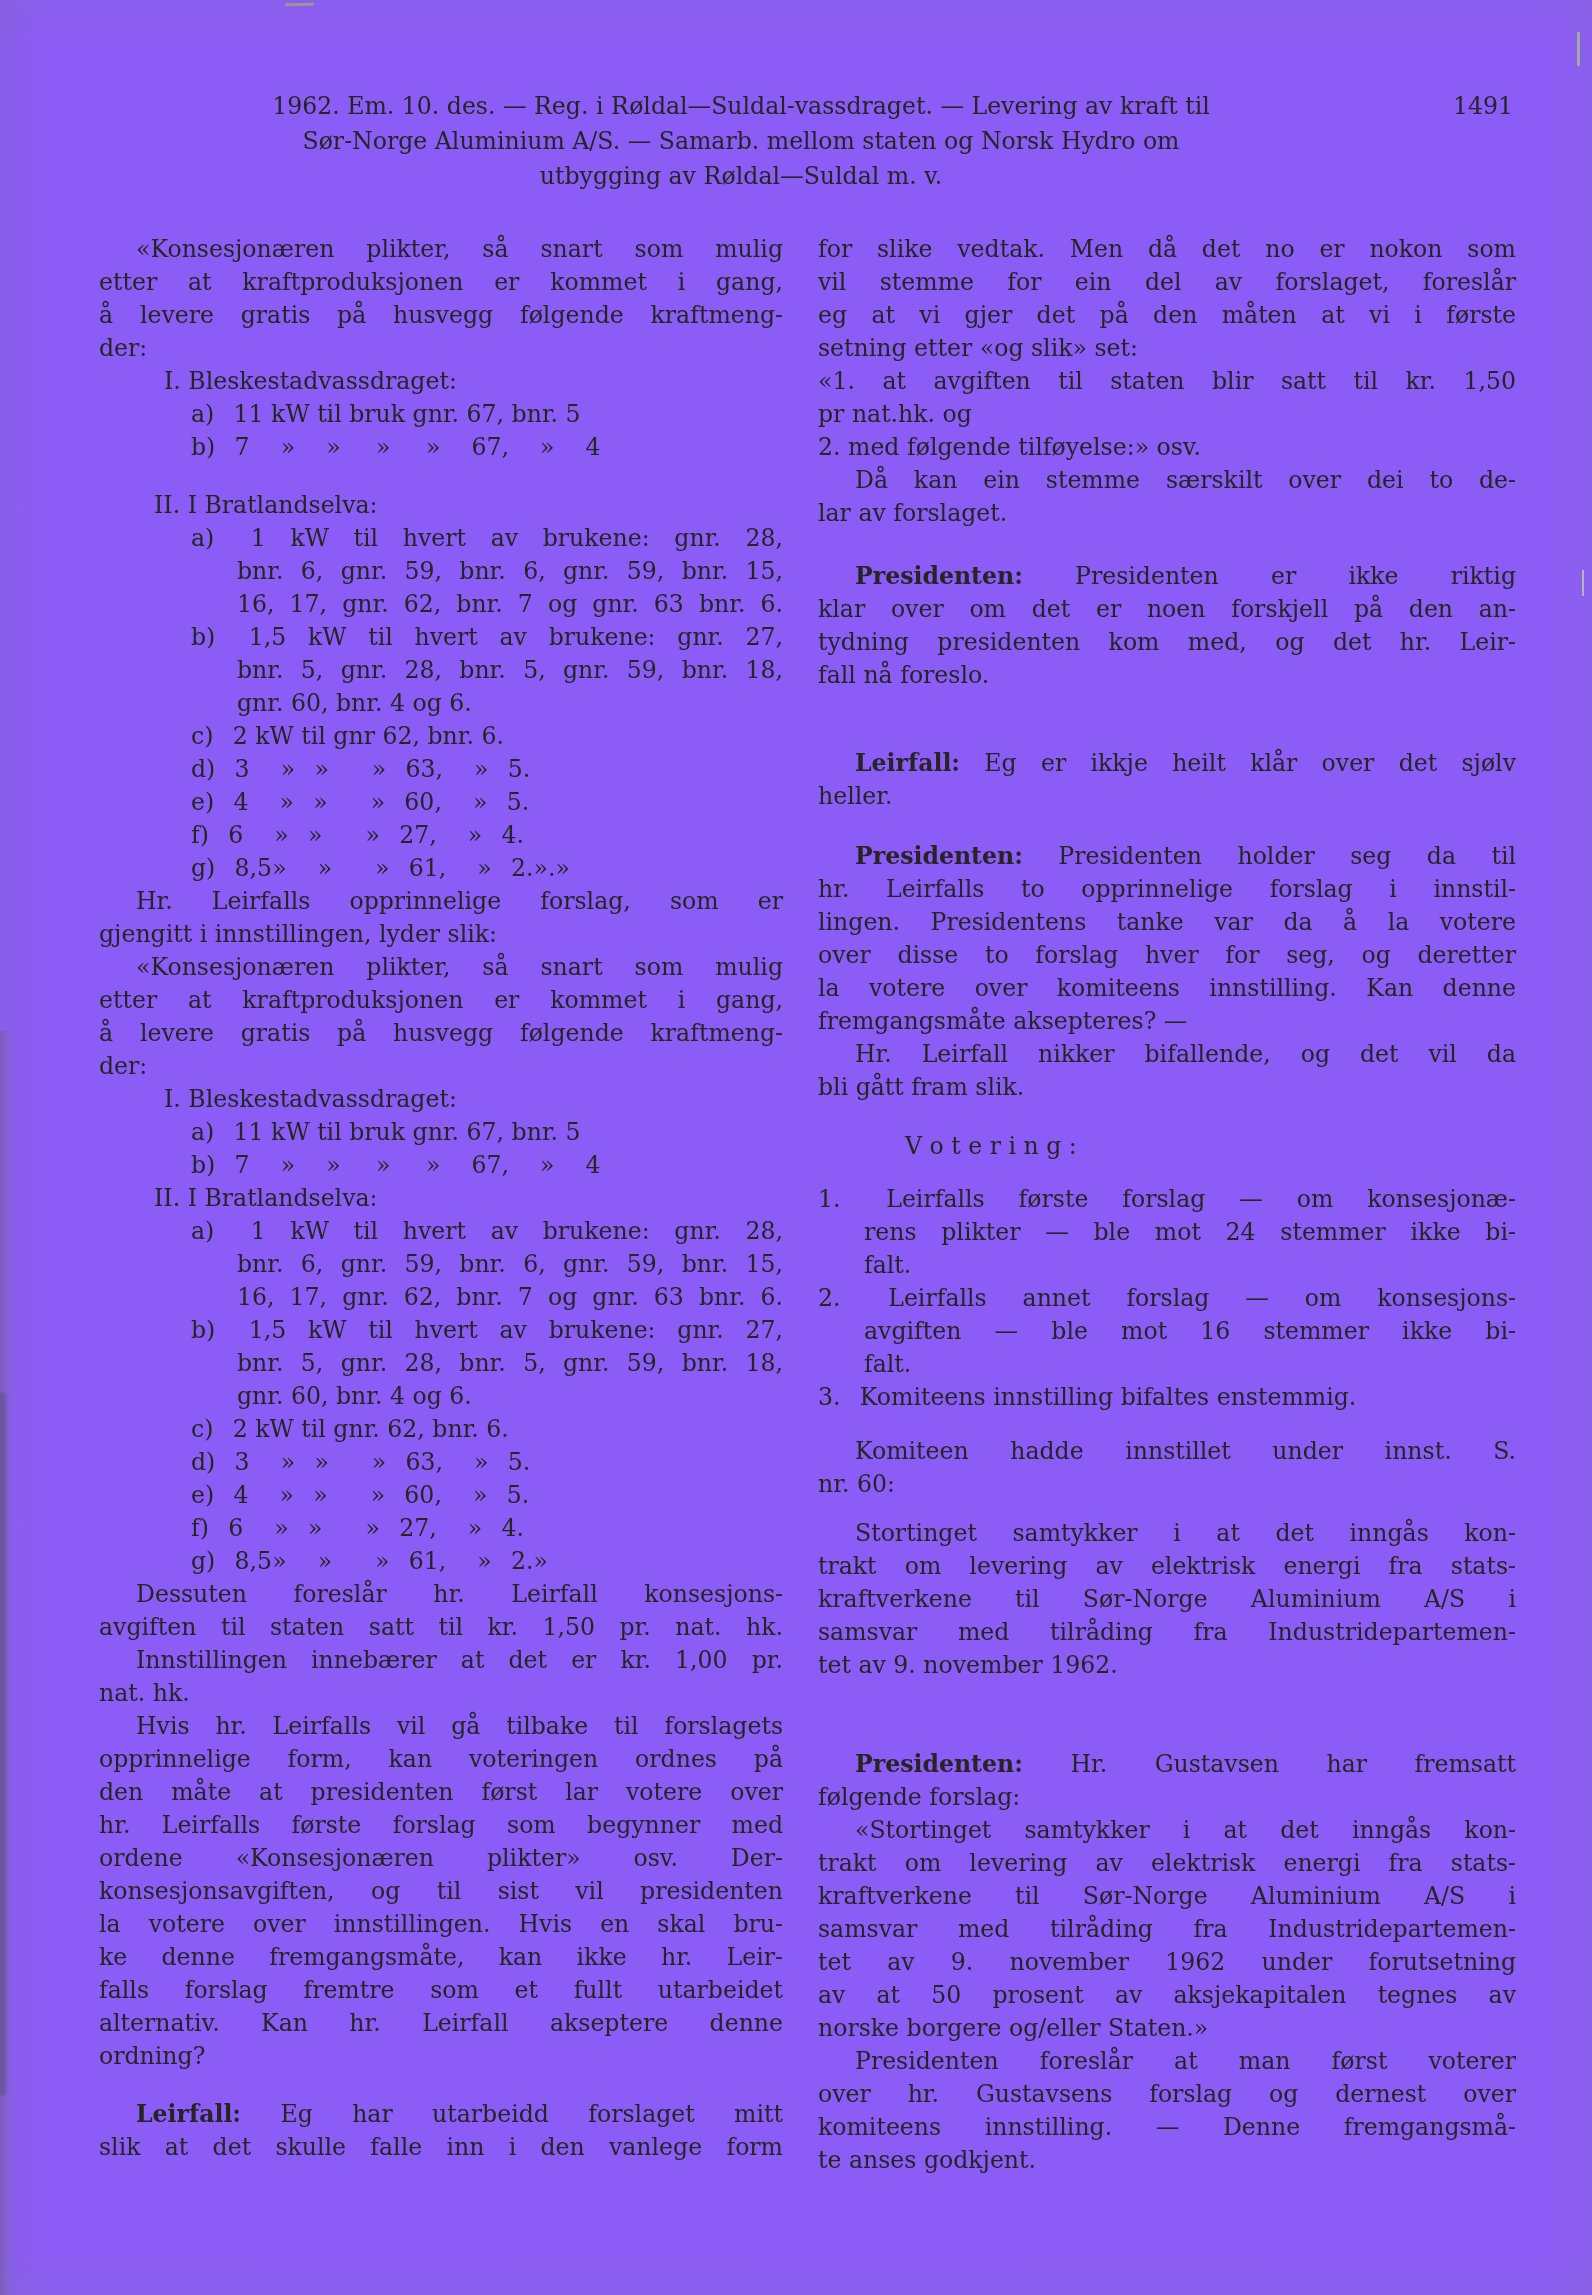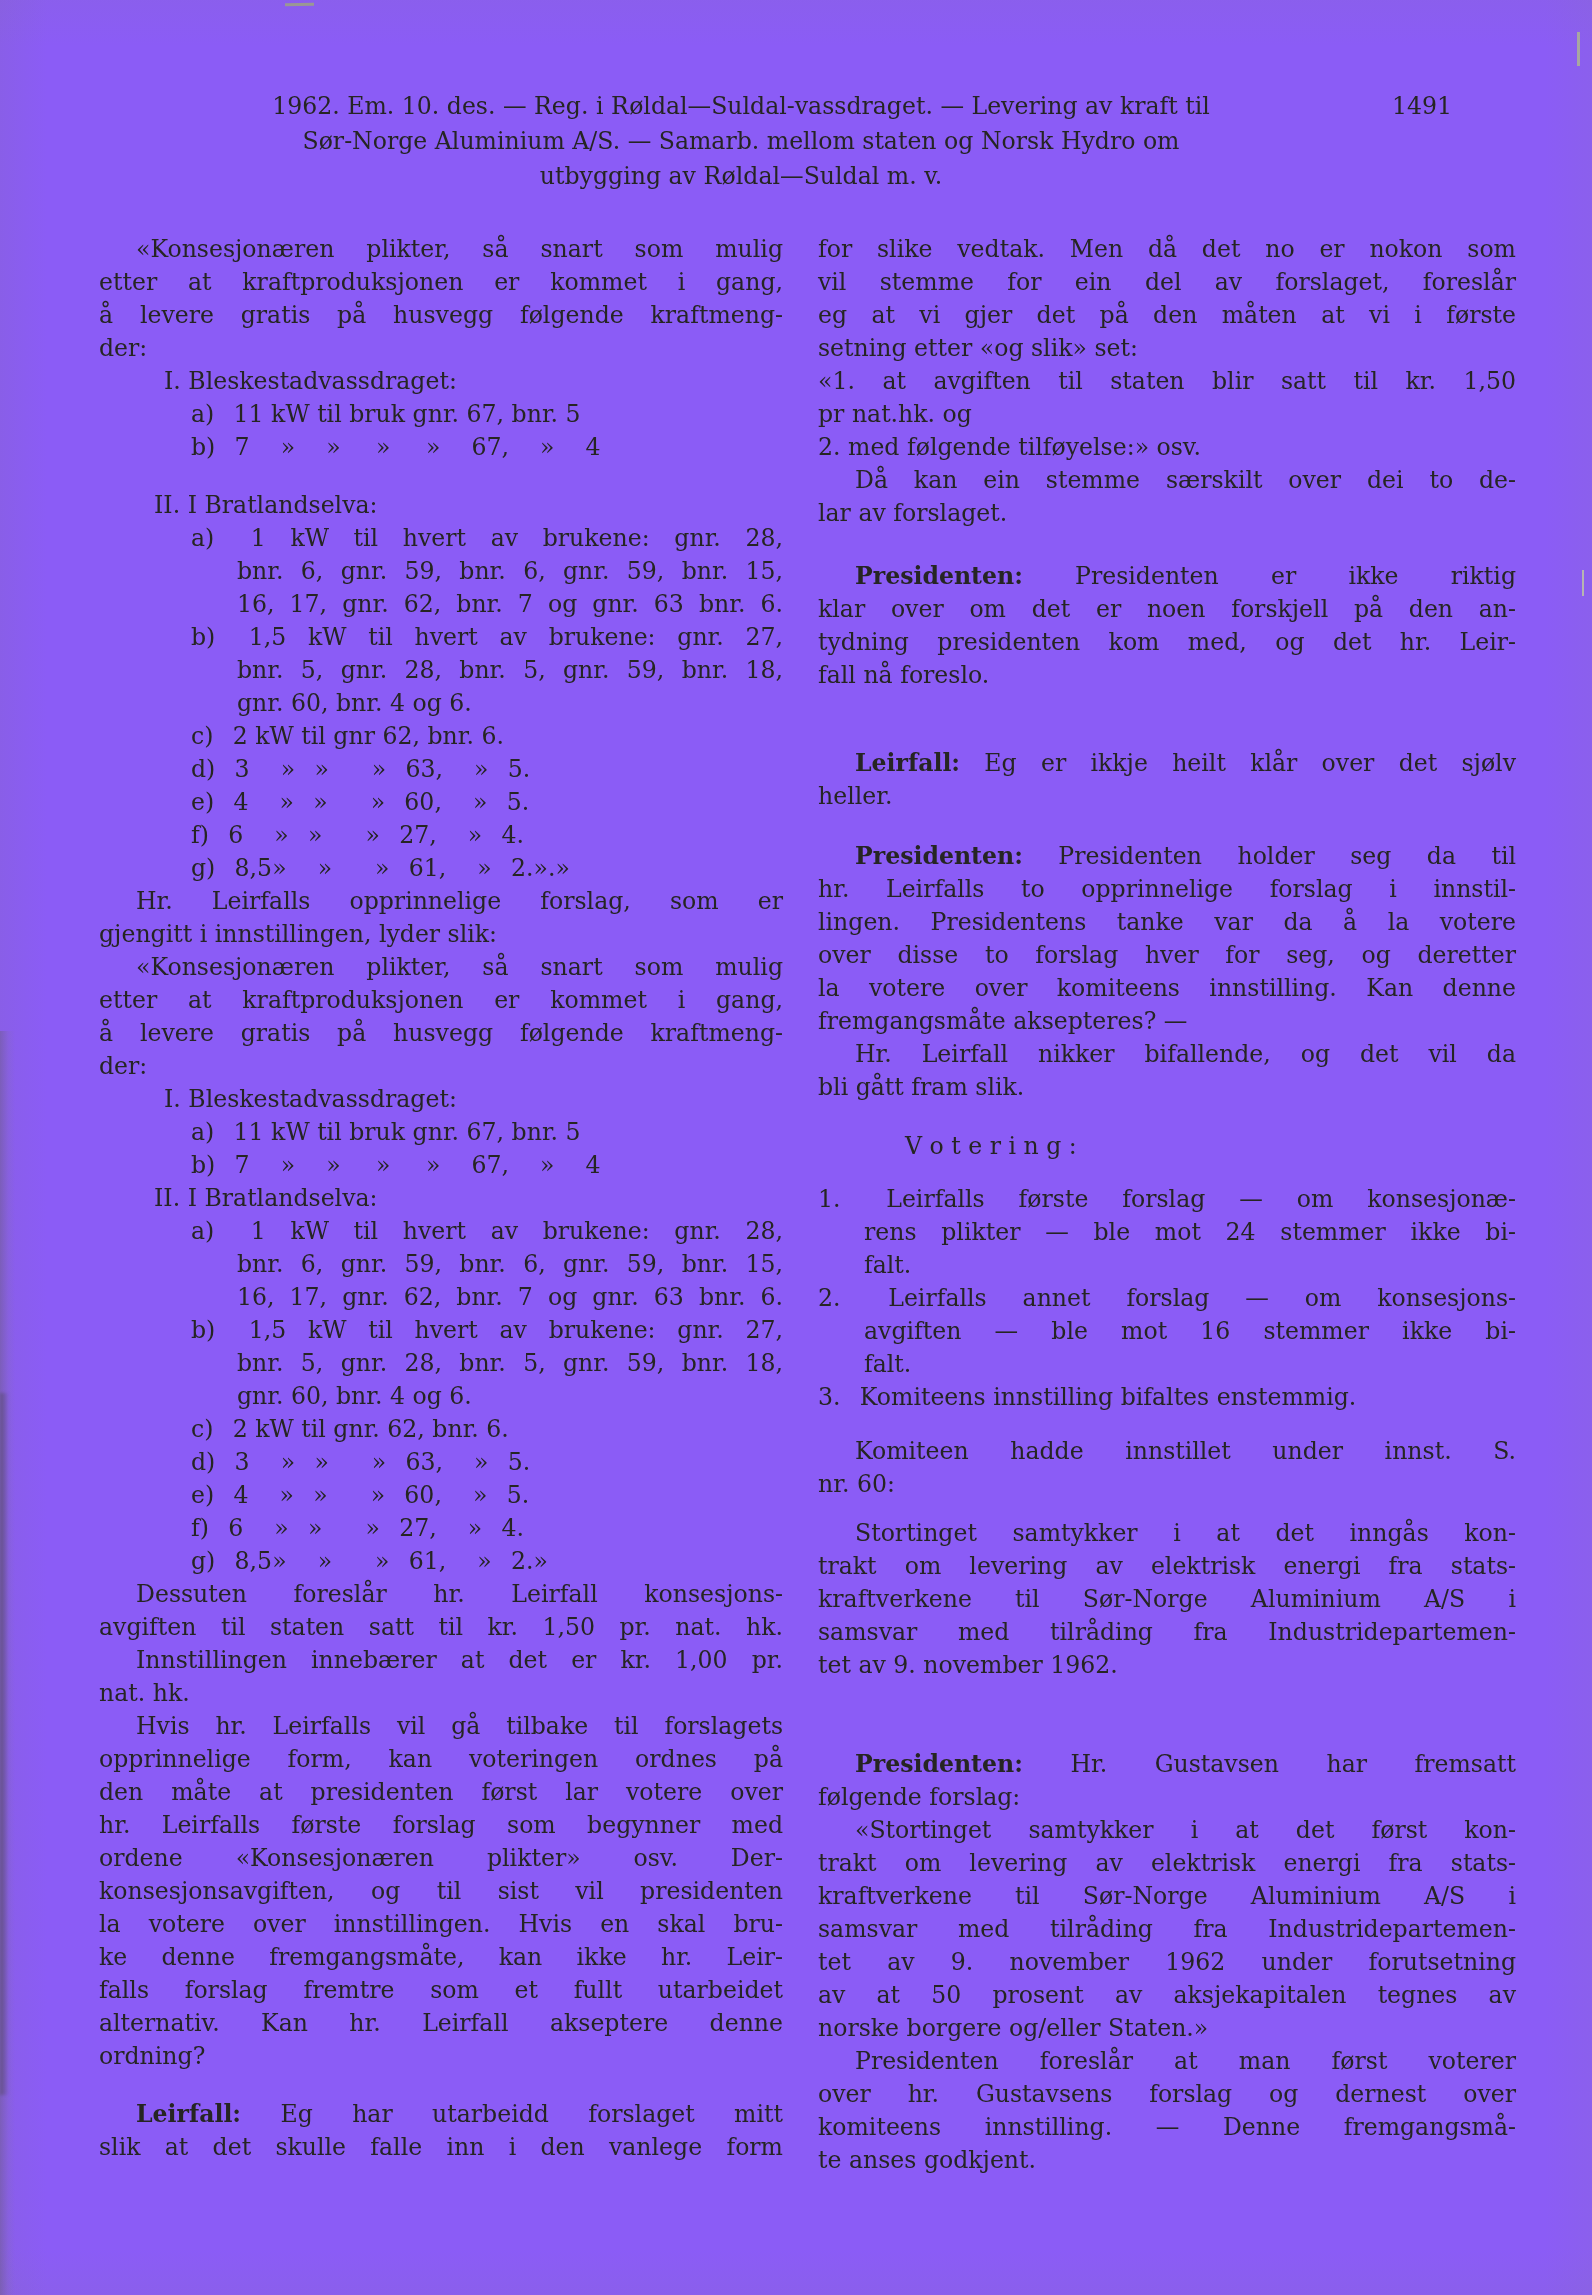--- a/index.html
+++ b/index.html
@@ -24,21 +24,21 @@
   .top-dash{position:absolute;left:285px;top:3.3px;width:28.5px;height:3.3px;background:#9a9894;transform:rotate(-1deg);}
   .right-dash1{position:absolute;left:1577px;top:32px;width:2.7px;height:34px;background:#a8a6a2;}
   .right-dash2{position:absolute;left:1582px;top:570px;width:2.2px;height:26px;background:#b7b5b1;}
 
   .header{
     position:absolute;left:154px;top:89px;width:1174px;
     text-align:center;font-size:23.6px;line-height:35px;
   }
   .pagenum{
     position:absolute;left:1392px;top:89px;width:121px;
-    font-size:23.6px;line-height:35px;text-align:left;
+    font-size:23.6px;line-height:35px;text-align:right;
   }
   .col{position:absolute;top:233px;}
   .col-left{left:99px;width:684px;}
   .col-right{left:818px;width:698px;}
 
   .ln{font-size:23.6px;line-height:33px;}
   .ln b{font-weight:bold;}
   .j{text-align:justify;text-align-last:justify;}
   .pf{text-indent:37px;}
   .li{padding-left:65px;}
@@ -171,21 +171,21 @@
       <div class="ln p">nr. 60:</div>
       <div class="sp" style="height: 15.4px;"></div>
       <div class="ln pf j">Stortinget samtykker i at det inngås kon-</div>
       <div class="ln p j">trakt om levering av elektrisk energi fra stats-</div>
       <div class="ln p j">kraftverkene til Sør-Norge Aluminium A/S i</div>
       <div class="ln p j">samsvar med tilråding fra Industridepartemen-</div>
       <div class="ln p">tet av 9. november 1962.</div>
       <div class="sp" style="height: 66px;"></div>
       <div class="ln pf j"><b>Presidenten:</b> Hr. Gustavsen har fremsatt</div>
       <div class="ln p">følgende forslag:</div>
-      <div class="ln pf j">«Stortinget samtykker i at det først kon-</div>
+      <div class="ln pf j">«Stortinget samtykker i at det inngås kon-</div>
       <div class="ln p j">trakt om levering av elektrisk energi fra stats-</div>
       <div class="ln p j">kraftverkene til Sør-Norge Aluminium A/S i</div>
       <div class="ln p j">samsvar med tilråding fra Industridepartemen-</div>
       <div class="ln p j">tet av 9. november 1962 under forutsetning</div>
       <div class="ln p j">av at 50 prosent av aksjekapitalen tegnes av</div>
       <div class="ln p">norske borgere og/eller Staten.»</div>
       <div class="ln pf j">Presidenten foreslår at man først voterer</div>
       <div class="ln p j">over hr. Gustavsens forslag og dernest over</div>
       <div class="ln p j">komiteens innstilling. — Denne fremgangsmå-</div>
       <div class="ln p">te anses godkjent.</div>

